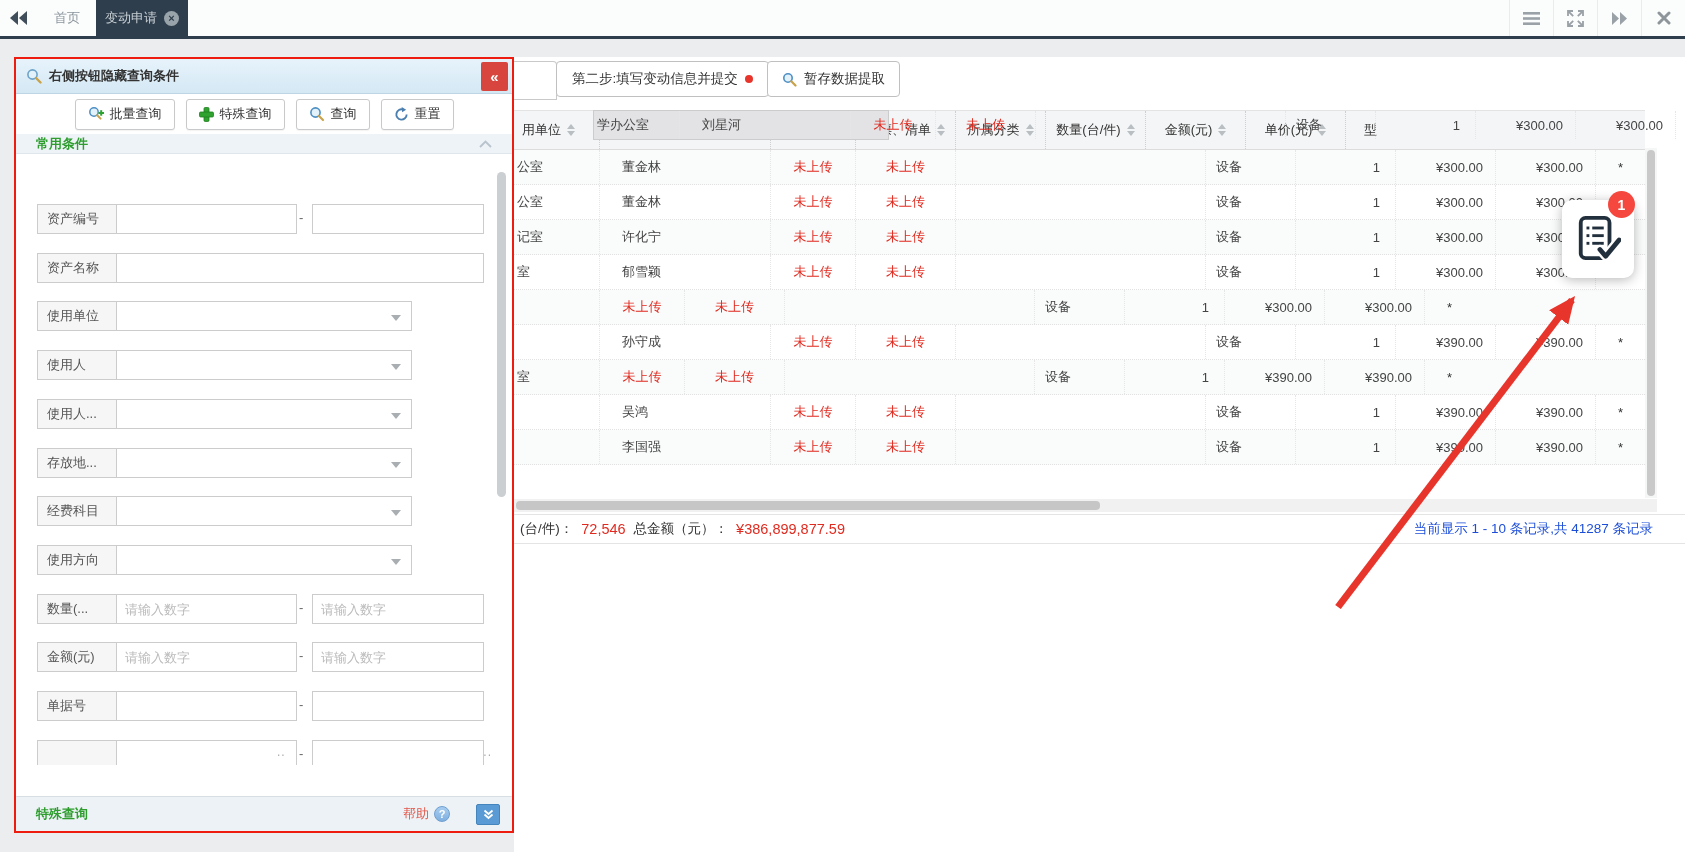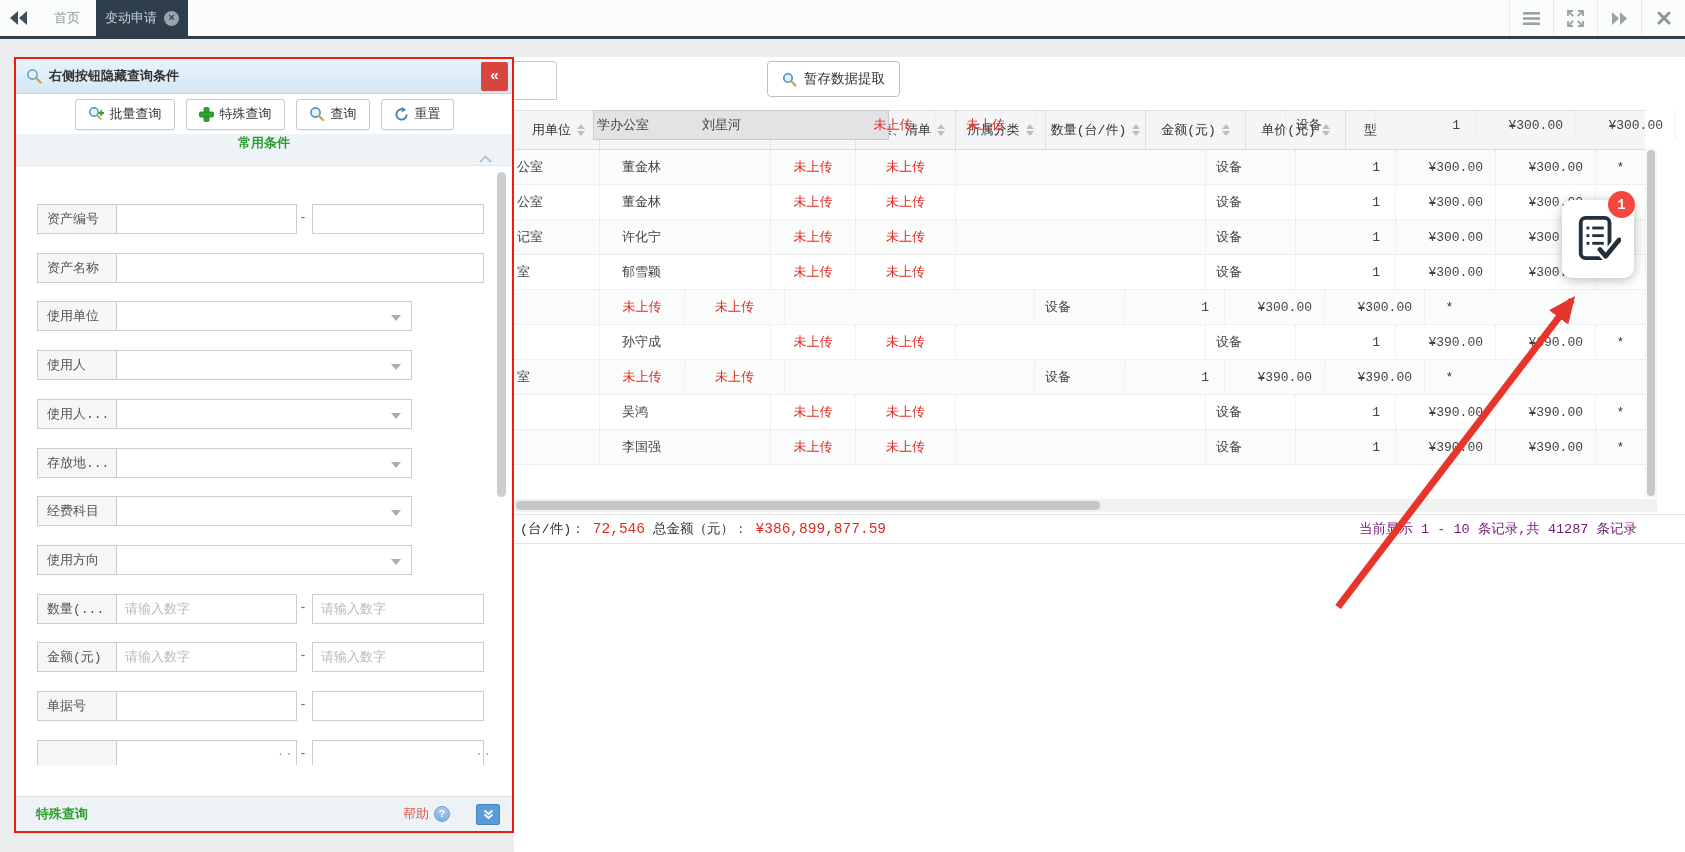--- a/index.html
+++ b/index.html
@@ -1,17 +1,17 @@
 <!DOCTYPE html>
 <html><head>
 <meta charset="utf-8">
 <style>
   html,body{margin:0;padding:0;background:#ebedee;}
   body{font-family:"Liberation Sans","DejaVu Sans",sans-serif;}
-  .app{position:relative;width:1685px;height:852px;overflow:hidden;background:#ebedee;font-family:Liberation Mono, monospace;}
+  .app{position:relative;width:1685px;height:852px;overflow:hidden;background:#ebedee;}
 
   
   .tabbar{position:absolute;left:0;top:0;width:100%;height:36px;background:#fbfcfc;border-bottom:3px solid #2f3e4c;}
   .rewind{position:absolute;left:10px;top:0;height:36px;display:flex;align-items:center;cursor:pointer;}
   .tab{position:absolute;top:0;height:36px;display:flex;align-items:center;justify-content:center;font-size:13px;cursor:pointer;}
   .tab-home{left:38px;width:58px;color:#8b959c;}
   .tab-active{left:96px;width:92px;background:#2f3e4c;color:#c7cfd4;gap:7px;}
   .tab-close{width:15px;height:15px;border-radius:50%;background:#99a3aa;color:#2f3e4c;font-size:11px;line-height:15px;text-align:center;font-weight:bold;}
   .win-icons{position:absolute;right:0;top:0;height:36px;display:flex;}
   .win-btn{width:43px;height:36px;border-left:1px solid #eaebec;display:flex;align-items:center;justify-content:center;cursor:pointer;}
@@ -19,21 +19,21 @@
   
   .content{position:absolute;left:514px;top:57px;right:0;bottom:0;background:#fff;}
   .stub-tab{position:absolute;left:0;top:4px;width:42px;height:37px;background:#fff;border:1px solid #c9c9c9;border-left:none;border-radius:0 4px 0 0;}
   .step2-btn{position:absolute;left:42px;top:4px;height:36px;padding:0 15px;background:#fff;border:1px solid #c0c0c0;border-radius:4px;display:flex;align-items:center;gap:7px;font-size:13.5px;color:#333;box-sizing:border-box;cursor:pointer;}
   .red-dot{width:8px;height:8px;border-radius:50%;background:#e8352b;}
   .extract-btn{position:absolute;left:253px;top:4px;height:36px;padding:0 14px;background:#fff;border:1px solid #c0c0c0;border-radius:4px;display:flex;align-items:center;gap:7px;font-size:13.5px;color:#333;box-sizing:border-box;cursor:pointer;}
 
   .table-wrap{position:absolute;left:0;top:53px;width:1131px;}
   .thead{display:flex;height:38px;background:#f4f5f6;border-top:1px solid #e3e3e3;border-bottom:1px solid #dcdcdc;}
   .th{display:flex;align-items:center;justify-content:center;font-size:13px;color:#333;box-sizing:border-box;flex:none;border-left:1px dotted #cfcfcf;cursor:pointer;}
-  .th:first-child{border-left:none;justify-content:flex-start;padding-left:18px;}
+  .th:first-child{border-left:none;justify-content:flex-start;padding-left:8px;}
   .tr{display:flex;height:35px;background:#fff;border-bottom:1px dotted #e2e2e2;box-sizing:border-box;cursor:pointer;}
   .tr.alt{background:#fafbfb;}
   .tr.sel{background:#e3e3e5;}
   .td{display:flex;align-items:center;font-size:13px;color:#444;box-sizing:border-box;flex:none;overflow:hidden;white-space:nowrap;border-left:1px dotted #e6e6e6;}
   .td:first-child{border-left:none;}
   .c0{width:85px}.c1{width:171px}.c2{width:85px}.c3{width:100px}.c4{width:250px}.c5{width:90px}.c6{width:100px}.c7{width:100px}.c8{width:100px}.c9{width:50px}
   .t-left{padding-left:3px;}
   .t-user{padding-left:22px;}
   .t-red{justify-content:center;color:#e02b20;}
   .t-cat{padding-left:10px;}
@@ -44,30 +44,30 @@
   .tri-up{width:0;height:0;border-left:4px solid transparent;border-right:4px solid transparent;border-bottom:5px solid #b9bec3;}
   .tri-dn{width:0;height:0;border-left:4px solid transparent;border-right:4px solid transparent;border-top:5px solid #b9bec3;}
 
   .vscroll{position:absolute;left:1131px;top:91px;width:12px;height:350px;background:#f5f6f6;}
   .vscroll .thumb{position:absolute;left:2px;top:2px;width:8px;height:346px;background:#c9c9c9;border-radius:4px;}
   .hscroll{position:absolute;left:0;top:442px;width:1143px;height:13px;background:#f1f1f1;}
   .hscroll .thumb{position:absolute;left:2px;top:2px;width:584px;height:9px;background:#c6c6c6;border-radius:4px;}
 
   .summary{position:absolute;left:0;top:457px;right:0;height:30px;border-top:1px solid #e4e4e4;border-bottom:1px solid #e4e4e4;display:flex;align-items:center;font-size:13.5px;color:#333;padding-left:6px;box-sizing:border-box;}
   .summary .num{color:#e02b20;font-size:14.5px;padding:0 8px;}
-  .summary .records{margin-left:auto;padding-right:48px;color:#701a75;font-size:13.5px;}
+  .summary .records{margin-left:auto;padding-right:32px;color:#1d4ed8;font-size:13.5px;}
 
   
   .left-panel{position:absolute;left:14px;top:57px;width:500px;height:776px;background:#fff;border:2px solid #ee1c0f;box-sizing:border-box;}
   .panel-header{position:absolute;left:0;top:0;right:0;height:35px;background:linear-gradient(#e7f3fb,#d4e8f4);border-bottom:1px solid #bdd5e4;display:flex;align-items:center;padding:0 4px 0 10px;box-sizing:border-box;font-size:13px;font-weight:600;color:#333;justify-content:flex-end;}
   .panel-header .title{margin-left:7px;}
   .collapse-btn{margin-left:auto;width:27px;height:29px;background:#d8453e;color:#fff;border-radius:2px;display:flex;align-items:center;justify-content:center;font-size:15px;font-weight:bold;cursor:pointer;}
   .panel-toolbar{position:absolute;left:0;top:35px;right:0;height:40px;background:#fff;display:flex;align-items:center;justify-content:center;gap:11px;}
   .pbtn{height:29px;padding:0 12px;background:#fff;border:1px solid #c9c9c9;border-radius:3px;font-size:13px;color:#333;display:flex;align-items:center;gap:6px;box-shadow:0 1px 1px rgba(0,0,0,.05);cursor:pointer;}
-  .section-bar{position:absolute;left:0;top:75px;right:0;height:32px;background:#eef3f8;border-bottom:1px solid #dfe6ec;display:flex;align-items:center;padding:0 20px;box-sizing:border-box;font-size:13px;font-weight:bold;color:#2f9e2f;flex-direction:column;}
+  .section-bar{position:absolute;left:0;top:75px;right:0;height:20px;background:#eef3f8;border-bottom:1px solid #dfe6ec;display:flex;align-items:center;padding:0 20px;box-sizing:border-box;font-size:13px;font-weight:bold;color:#2f9e2f;}
   .section-bar .chev{margin-left:auto;}
 
   .form-area{position:absolute;left:0;top:107px;right:0;height:599px;background:#fff;overflow:hidden;}
   .form-row{position:absolute;left:21px;width:467px;height:30px;}
   .frm-label{position:absolute;left:0;top:0;width:80px;height:30px;background:#f6f6f6;border:1px solid #ccc;box-sizing:border-box;display:flex;align-items:center;padding-left:9px;font-size:13px;color:#555;}
   .form-row input{position:absolute;top:0;height:30px;border:1px solid #ccc;box-sizing:border-box;background:#fff;font-size:13px;color:#333;padding:0 8px;outline:none;font-family:inherit;}
   .form-row input::placeholder{color:#bbb;}
   .in-full{left:79px;width:368px;}
   .in-a{left:79px;width:181px;}
   .in-b{left:275px;width:172px;}
@@ -132,20 +132,24 @@
       <div class="win-btn">
         <svg width="14" height="14" viewBox="0 0 14 14" stroke="#8f969b" stroke-width="3" stroke-linecap="round">
             <path d="M2 2 L12 12 M12 2 L2 12"></path>
           </svg>
       </div>
     </div>
   </div>
 
   <div class="content">
     <div class="stub-tab"></div>
+    <div class="step2-btn">
+      <span>第二步:填写变动信息并提交</span>
+      <span class="red-dot"></span>
+    </div>
     <div class="extract-btn">
       <svg width="15" height="15" viewBox="0 0 15 15">
           <circle cx="6" cy="6" r="4.2" fill="#e3f1fa" stroke="#4c8fc4" stroke-width="1.6"></circle>
           <line x1="9.3" y1="9.3" x2="13.5" y2="13.5" stroke="#c9a24a" stroke-width="2.2" stroke-linecap="round"></line>
         </svg>
       <span>暂存数据提取</span>
     </div>
 
     <div class="table-wrap">
       <div class="thead" id="thead">

